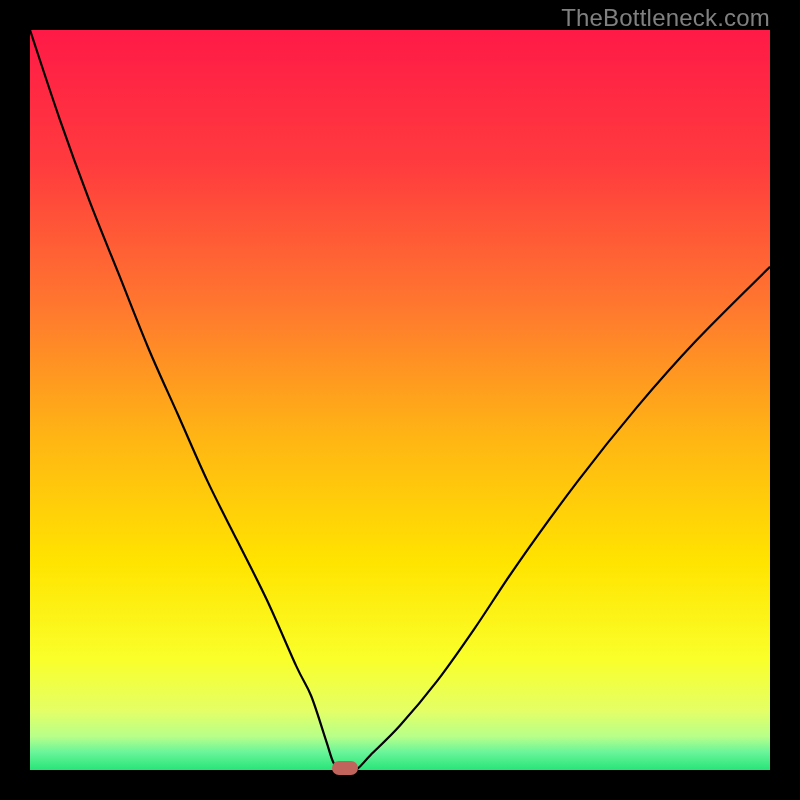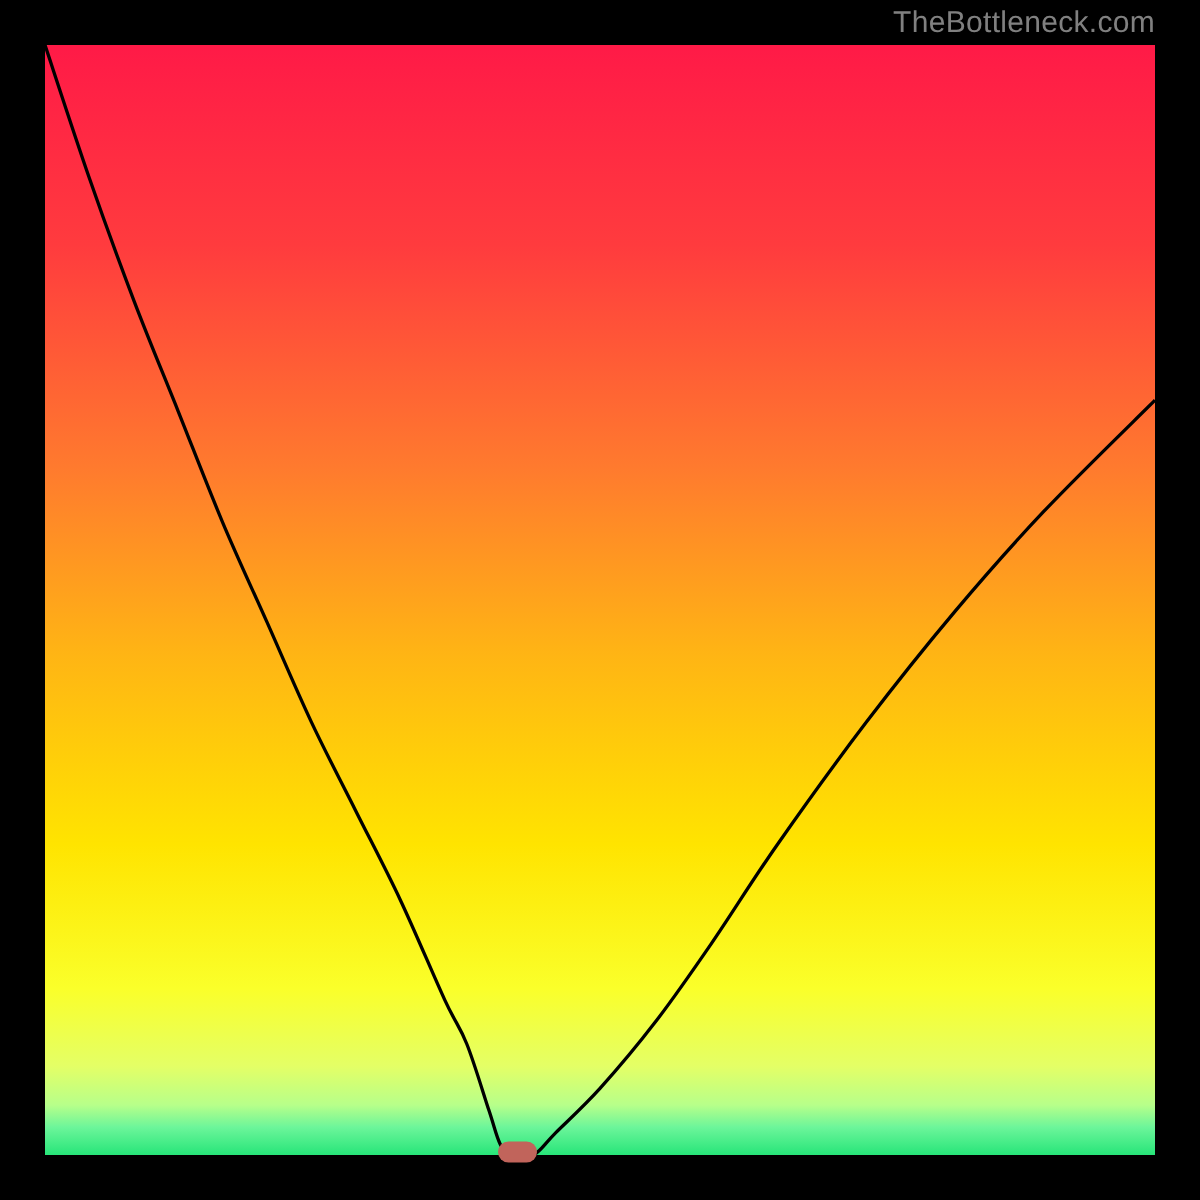--- a/index.html
+++ b/index.html
@@ -24,21 +24,21 @@
     left: 0;
     top: 0;
     width: 740px;
     height: 740px;
   }
   .watermark {
     position: absolute;
     top: 4px;
     right: 30px;
     color: #808080;
-    font-size: 20px;
+    font-size: 24px;
     font-weight: 400;
     letter-spacing: 0.2px;
   }
   .marker {
     position: absolute;
     width: 26px;
     height: 14px;
     background: #c1645b;
     border-radius: 7px;
   }

